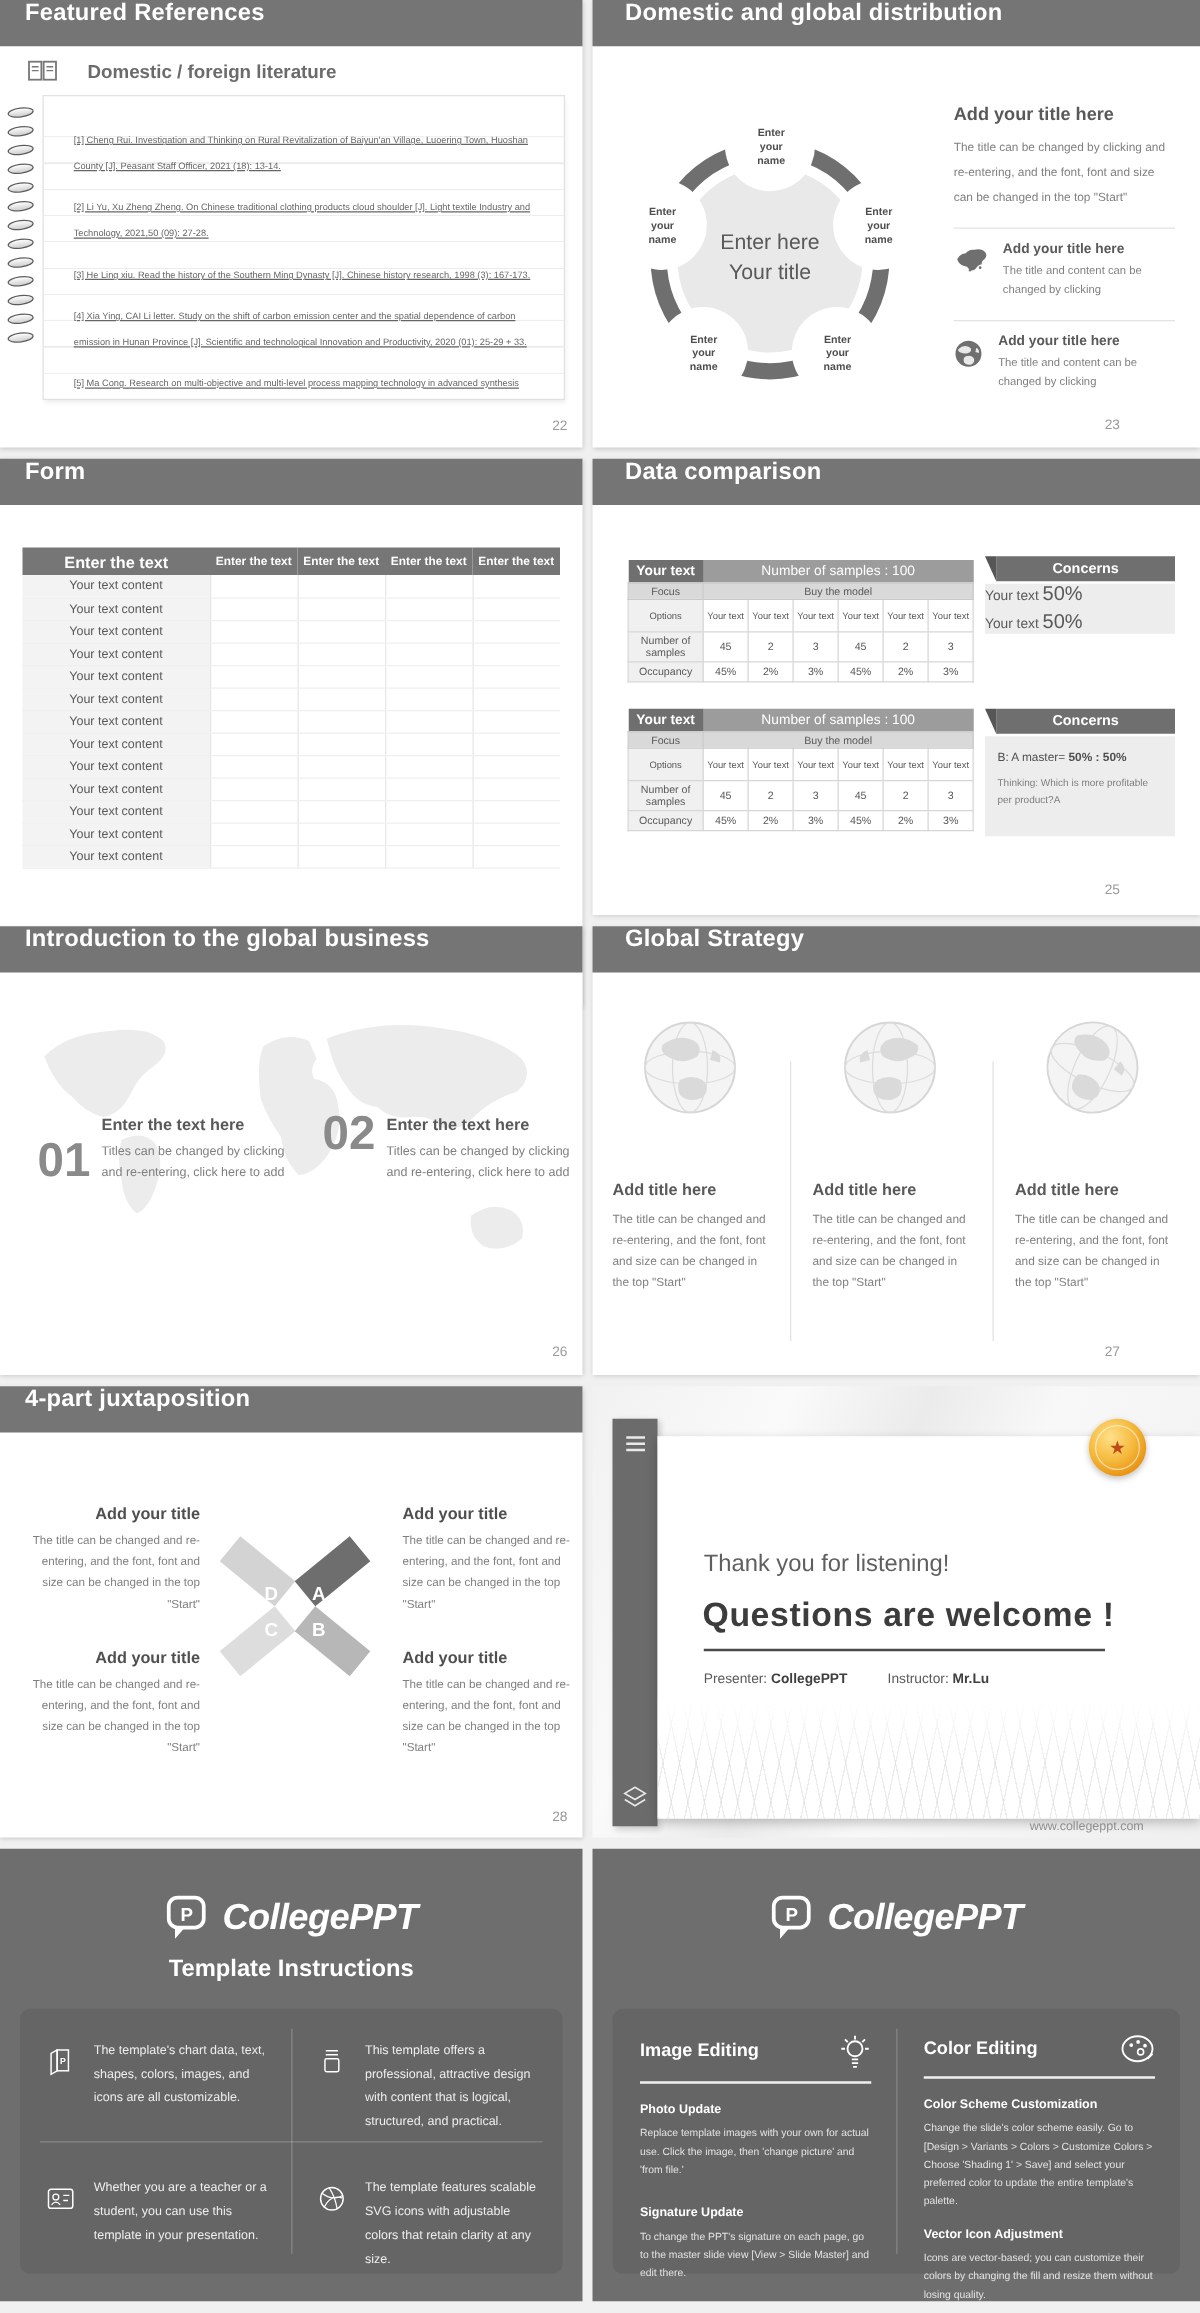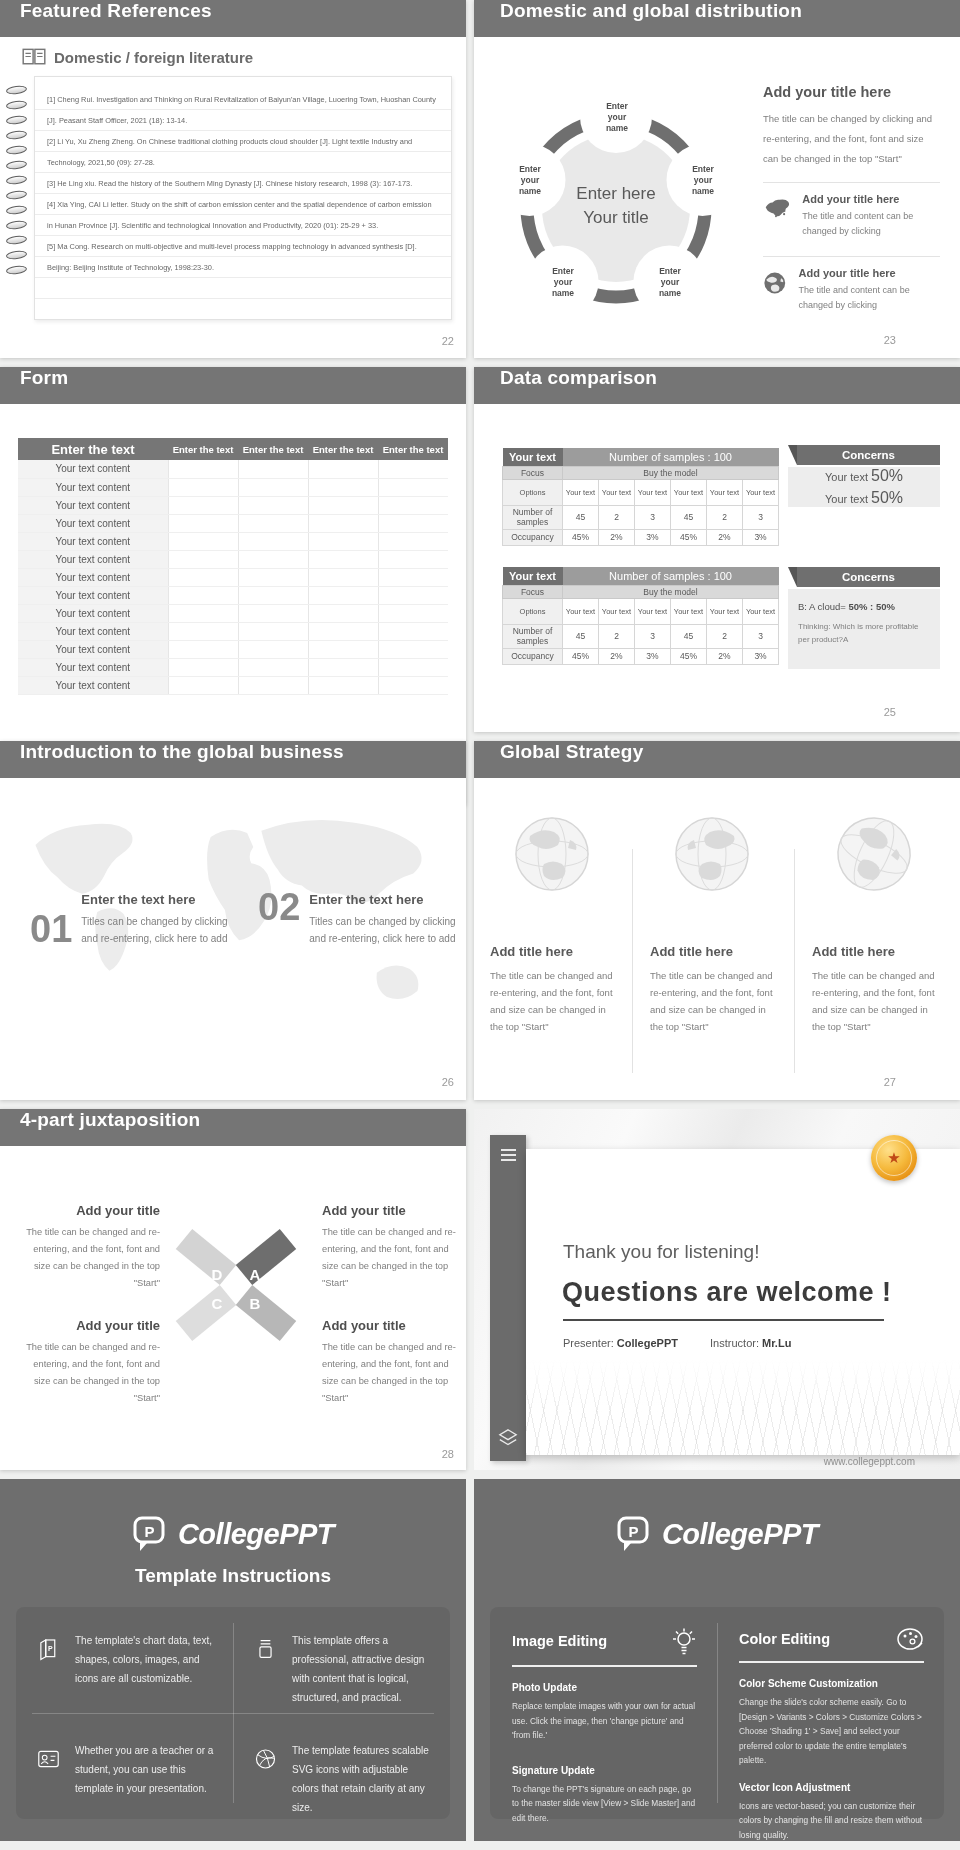--- a/index.html
+++ b/index.html
@@ -6,31 +6,31 @@
   html,body { width:960px; height:1850px; }
   body { font-family:"Liberation Sans", sans-serif; background:#eff0ef; position:relative; overflow:hidden; }
 
   .card { position:absolute; background:#fff; box-shadow:0 1px 4px rgba(0,0,0,.18); }
   .titlebar { height:37px; background:#757575; color:#fff; display:flex; 
               padding-left:20px; font-size:19px; font-weight:bold; letter-spacing:.2px; }
   .rightcol .titlebar { padding-left:26px; }
   .pagenum { position:absolute; font-size:11px; color:#9a9a9a; }
 
   
-  .lit-head { position:absolute; left:22px; top:48px; display:flex; align-items:center; gap:8px;
+  .lit-head { position:absolute; left:22px; top:48px; display:flex; align-items:center; gap:24px;
               color:#6b6b6b; font-size:15px; font-weight:bold; }
   .coils { position:absolute; left:6px; top:86px; display:flex; flex-direction:column; gap:7px; }
   .coils i { display:block; width:21px; height:8px; border:1.6px solid #5c5c5c; border-radius:50%;
              transform:rotate(-7deg); background:linear-gradient(#fdfdfd,#cfcfcf); }
   .paper { position:absolute; left:34px; top:76px; right:14px; bottom:38px; border:1px solid #e2e2e2;
            background:#fff; box-shadow:1px 2px 4px rgba(0,0,0,.08); padding:12px 14px 0 12px;
            font-size:7.4px; color:#666; line-height:21px;
            background-image:repeating-linear-gradient(to bottom, transparent 0 20px, #ececec 20px 21px);
            background-origin:content-box; background-clip:border-box; overflow:hidden; }
-  .paper p { margin:0; }
+  .paper p { margin:12px;text-decoration:underline; }
 
   
   .dist-node { position:absolute; width:36px; text-align:center; font-size:8.5px; font-weight:bold;
                color:#4f4f4f; line-height:11px; }
   .dist-center { position:absolute; left:72px; top:182px; width:140px; text-align:center;
                  font-size:17px; color:#595959; line-height:24px; }
   .dist-right { position:absolute; left:289px; top:84px; width:177px; }
   .dist-right h3 { font-size:14.5px; color:#595959; margin-bottom:9px; }
   .dist-right .lead { font-size:9.5px; color:#7f7f7f; line-height:20px; }
   .dist-divider { border:none; border-top:1px solid #e3e3e3; margin:13px 0 0 0; }
@@ -59,21 +59,21 @@
   .dc-lbl { background:#f0f0f0; font-size:8.5px; }
   .dc-opt td { height:26px; font-size:7.5px; line-height:9px; }
   .dc-num td { height:24px; font-size:8.5px; }
   .dc-occ td { height:16px; font-size:8.5px; }
   .concern { position:absolute; left:314px; width:152px; }
   .concern-head { position:relative; margin-left:9px; height:20px; background:#6f6f6f; color:#fff;
                   font-size:11.5px; font-weight:bold; display:flex; align-items:center; justify-content:center; }
   .concern-head::before { content:""; position:absolute; left:-9px; top:0;
                           border-top:20px solid #565656; border-left:9px solid transparent; }
   .concern-body { background:#ededed; height:80px; margin-top:2px; }
-  .cb-center { display:flex; flex-direction:column; align-items:center; justify-content:center; height:100%; gap:4px; }
+  .cb-center { display:flex; flex-direction:column; align-items:flex-start; justify-content:center; height:100%; gap:4px; }
   .cb-line { font-size:11px; color:#595959; }
   .cb-line b { font-size:16px; font-weight:normal; }
   .cb-pad { padding:12px 10px 0 10px; }
   .cb-ratio { font-size:9.5px; color:#4f4f4f; }
   .cb-ratio b { font-weight:bold; }
   .cb-note { margin-top:8px; font-size:8px; color:#7f7f7f; line-height:13px; }
 
   
   .worldmap { position:absolute; left:0; top:48px; width:466px; height:260px; }
   .gb-item { position:absolute; top:148px; display:flex; gap:9px; }
@@ -456,21 +456,21 @@
   <div class="concern" style="top:78px;">
     <div class="concern-head">Concerns</div>
     <div class="concern-body cb-center">
       <div class="cb-line"><span>Your text</span> <b>50%</b></div>
       <div class="cb-line"><span>Your text</span> <b>50%</b></div>
     </div>
   </div>
   <div class="concern" style="top:200px;">
     <div class="concern-head">Concerns</div>
     <div class="concern-body cb-pad">
-      <div class="cb-ratio"><span>B: A cloud= </span><b>50% : 50%</b></div>
+      <div class="cb-ratio"><span>B: A master= </span><b>50% : 50%</b></div>
       <div class="cb-note">Thinking: Which is more profitable per product?A</div>
     </div>
   </div>
   <span class="pagenum" style="right:64px;bottom:14px;">25</span>
 </div>
 
 <div class="card" style="left:0;top:741px;width:466px;height:359px;">
   <div class="titlebar">
     <span>Introduction to the global business</span>
   </div>

